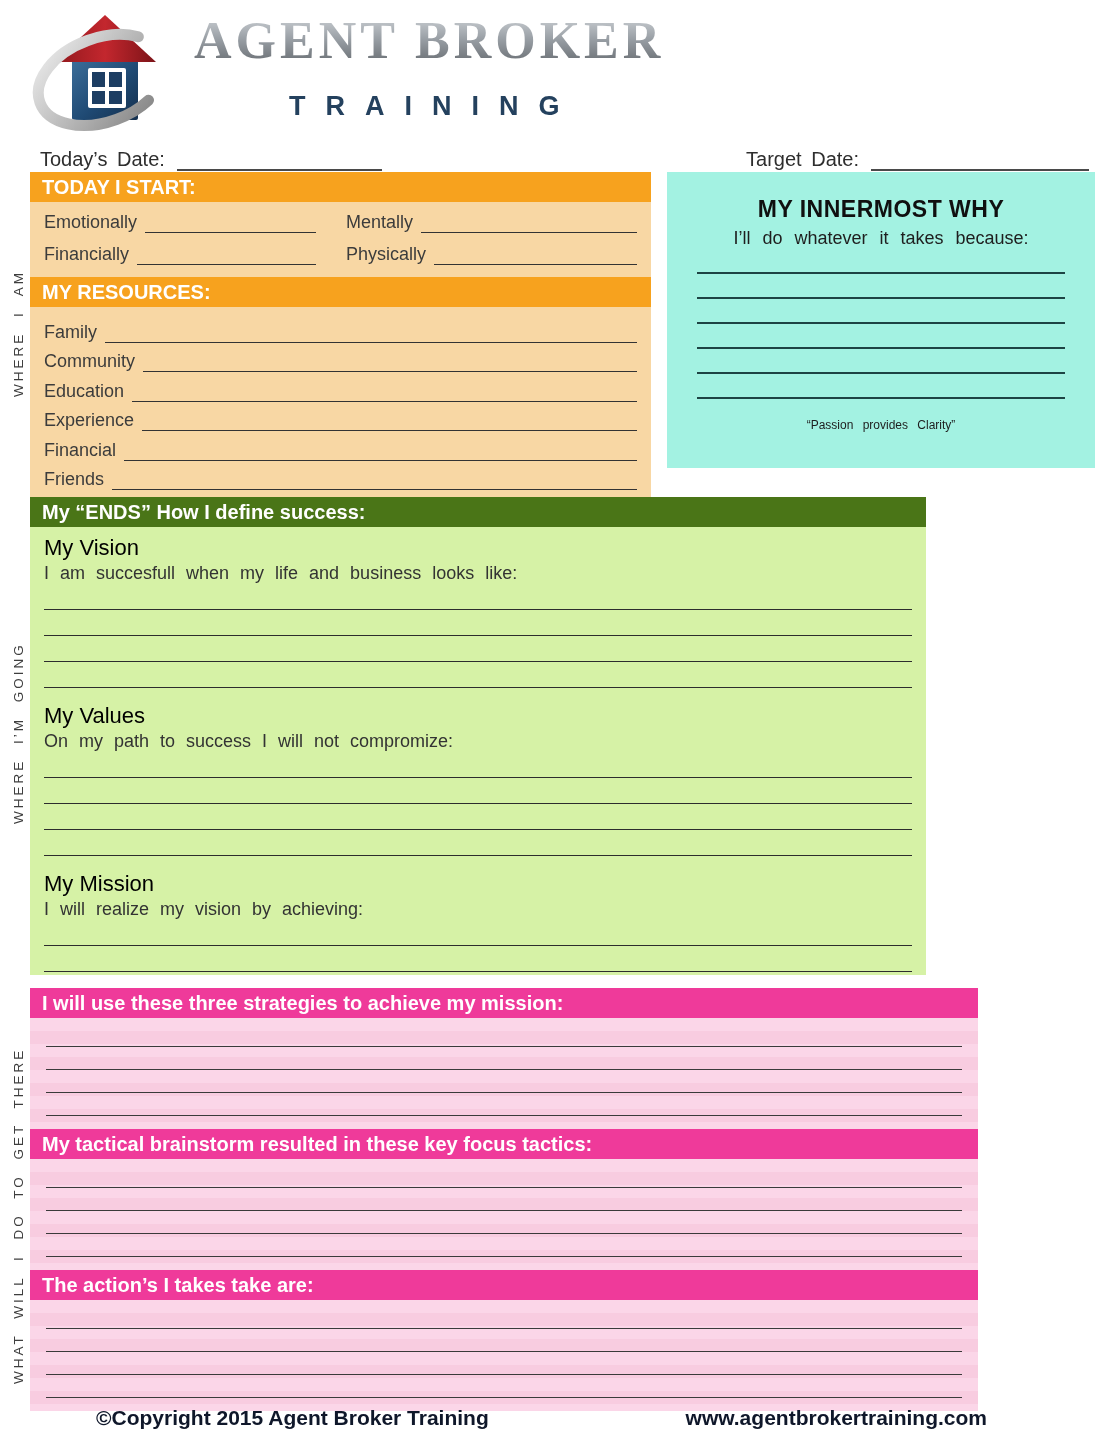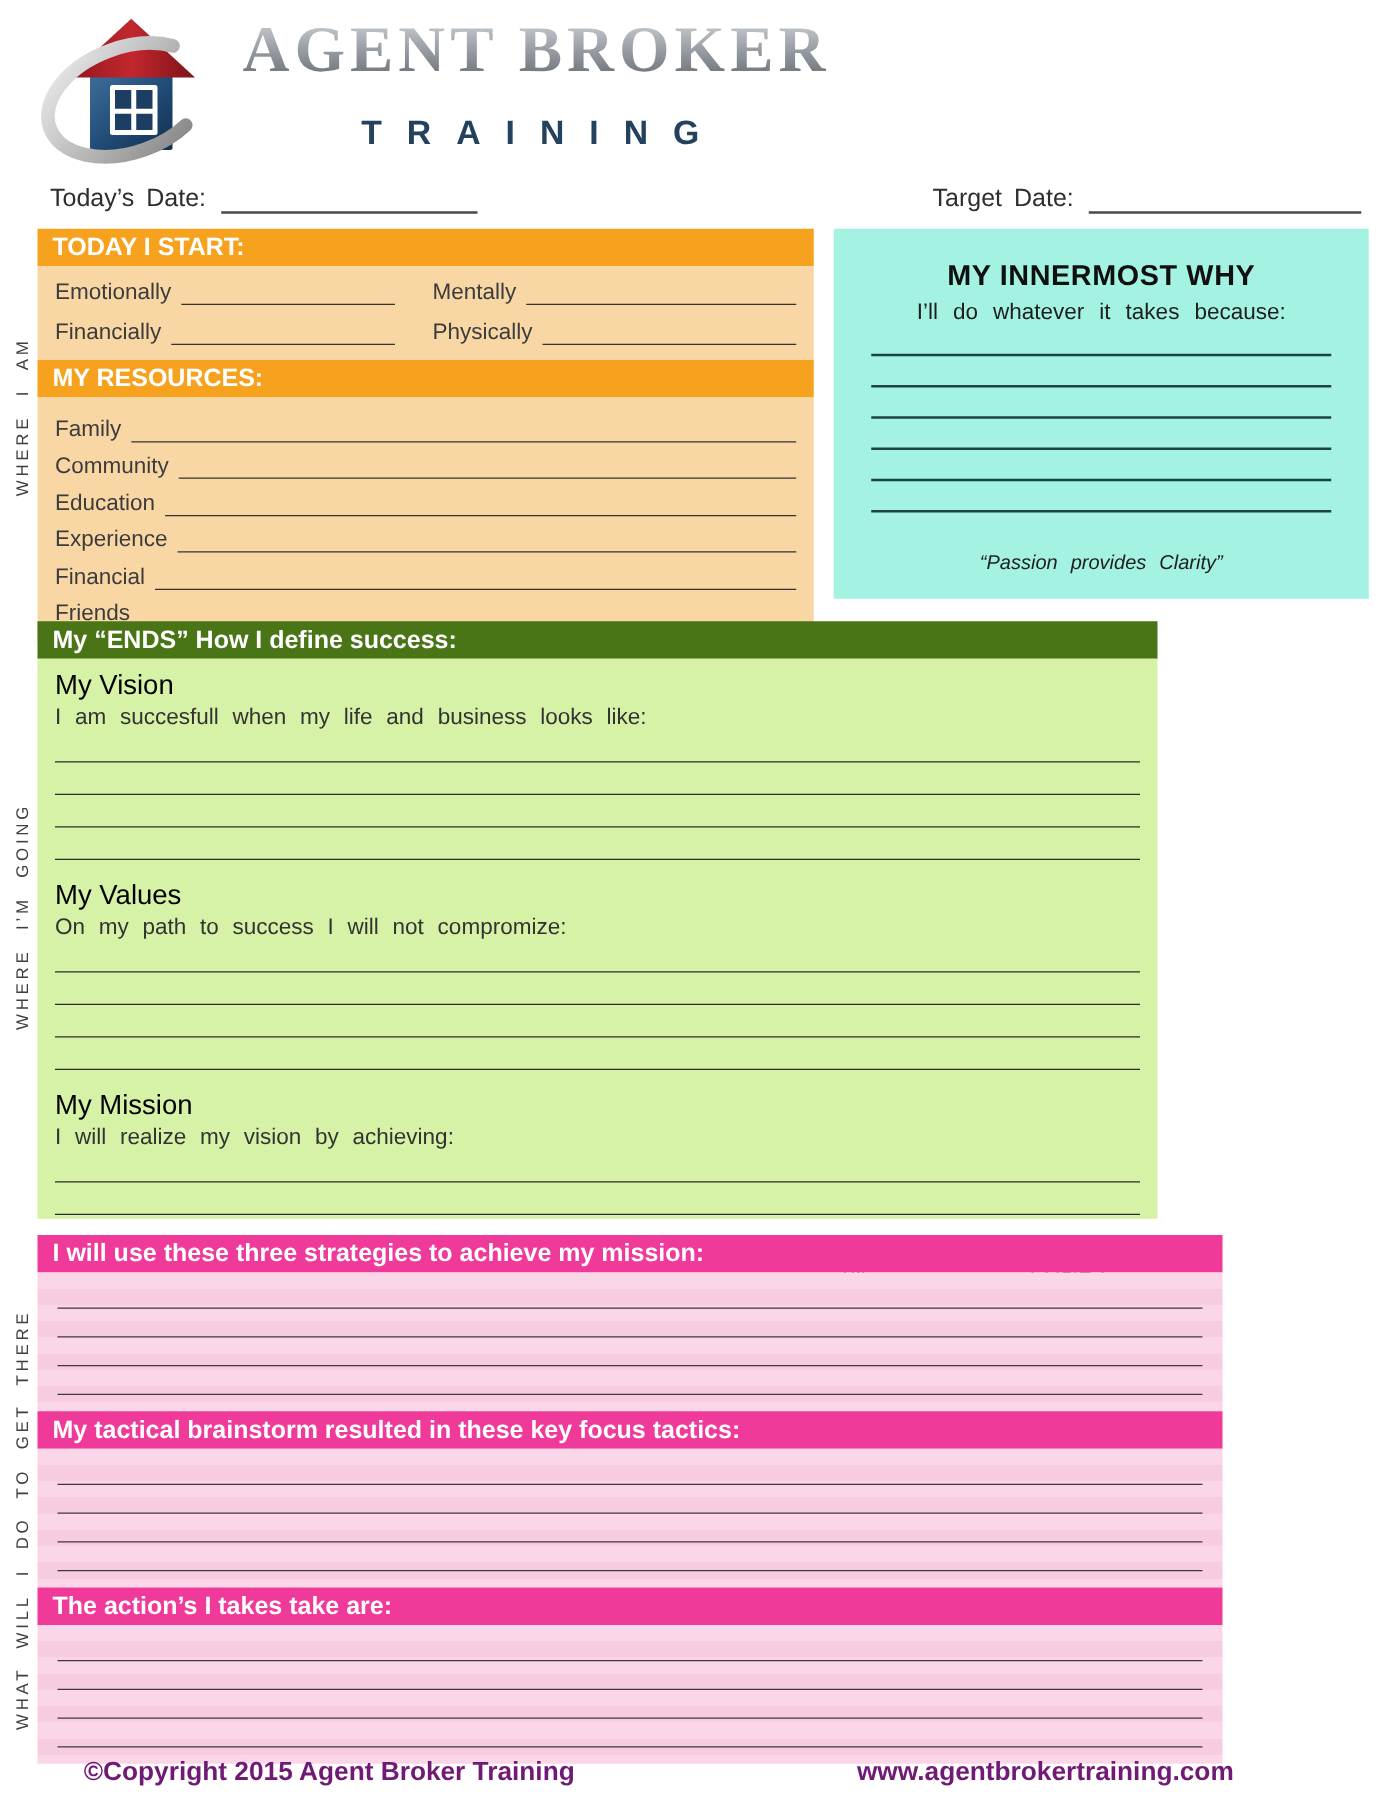--- a/index.html
+++ b/index.html
@@ -34,36 +34,36 @@
   .dates-row { position:absolute; top:148px; left:40px; right:24px; display:flex; justify-content:space-between; }
   .date-field { display:flex; align-items:flex-end; font-size:20px; color:#2e2e2e; word-spacing:4px; }
   .date-line { width:205px; height:17px; border-bottom:2.2px solid #4a4a4a; margin-left:12px; }
   .date-field.target .date-line { width:218px; }
 
   
   .bar { height:30px; line-height:30px; padding-left:12px; color:#fff; font-weight:bold; font-size:20px; }
   .blank-line { border-bottom:1.7px solid #2e2e2e; height:0; }
 
   
-  .top-grid { position:absolute; top:183px; left:30px; width:1065px; height:296px; display:flex; gap:16px; }
+  .top-grid { position:absolute; top:172px; left:30px; width:1065px; height:296px; display:flex; gap:16px; }
   .orange-panel { width:621px; display:flex; flex-direction:column; }
   .bar.orange { background:#F7A21E; }
   .orange-body { background:#F8D7A4; padding:10px 14px 12px; }
   .field-grid { display:grid; grid-template-columns:1fr 1.07fr; column-gap:30px; row-gap:11px; }
   .field { display:flex; align-items:flex-end; font-size:18px; color:#3c3c3c; }
   .field .fill, .res-row .fill { flex:1; border-bottom:1.7px solid #333; margin-left:8px; height:14px; }
   .res-body { background:#F8D7A4; padding:6px 14px 14px; flex:1; }
   .res-row { display:flex; align-items:flex-end; font-size:18px; color:#3c3c3c; margin-top:8.5px; }
 
   .cyan-panel { flex:1; background:#A3F2E2; padding:24px 30px 0; text-align:center; }
   .why-title { font-size:23px; font-weight:bold; color:#101010; letter-spacing:0.5px; }
   .why-sub { font-size:18px; color:#1e1e1e; margin-top:5px; word-spacing:7px; }
   .cyan-panel .blank-line { border-bottom:2px solid #1d4444; margin-top:23px; }
   .why-lines { margin-top:16px; }
-  .why-quote { margin-top:32px; font-style:italic; font-size:16px; color:#1e1e1e; word-spacing:6px; }
+  .why-quote { margin-top:19px; font-size:12px; color:#1e1e1e; word-spacing:6px; }
 
   
   .green-section { position:absolute; top:497px; left:30px; width:896px; height:478px; }
   .bar.green { background:#4A7517; }
   .green-body { background:#D6F2A6; height:448px; padding:8px 14px 8px; }
   .sub-title { color:#000000; font-weight:normal; font-size:22px; }
   .sub-prompt { font-size:18px; color:#333; word-spacing:6px; margin-top:2px; }
   .green-body .blank-line { border-bottom:1.7px solid #2d2d2d; margin-top:25px; }
   .sub-block + .sub-block { margin-top:15px; }
   .by-row { display:flex; justify-content:flex-end; align-items:flex-end; font-size:18px; color:#333; margin-top:9px; padding-right:28px; }
@@ -75,22 +75,22 @@
   .pink-body {
     background:repeating-linear-gradient(180deg,#FBD6E8 0px,#FBD6E8 13px,#F8CCE0 13px,#F8CCE0 26px);
     padding:6px 16px 13px;
   }
   .pink-body .blank-line { border-bottom:1.7px solid #3a3a3a; margin-top:22px; }
 
   
   .footer {
     position:absolute; top:1406px; left:0; width:100%;
     display:flex; justify-content:space-between;
-    padding:0 126px 0 67px;
-    font-weight:bold; font-size:21px; color:#701a75;
+    padding:0 126px 0 96px;
+    font-weight:bold; font-size:21px; color:#0f172a;
   }
 
   
   .v-label {
     position:absolute; width:24px;
     display:flex; align-items:center; justify-content:center;
     writing-mode:vertical-rl; transform:rotate(180deg);
     font-size:13.5px; letter-spacing:3px; word-spacing:8px; color:#3e3e3e;
     white-space:nowrap;
   }

